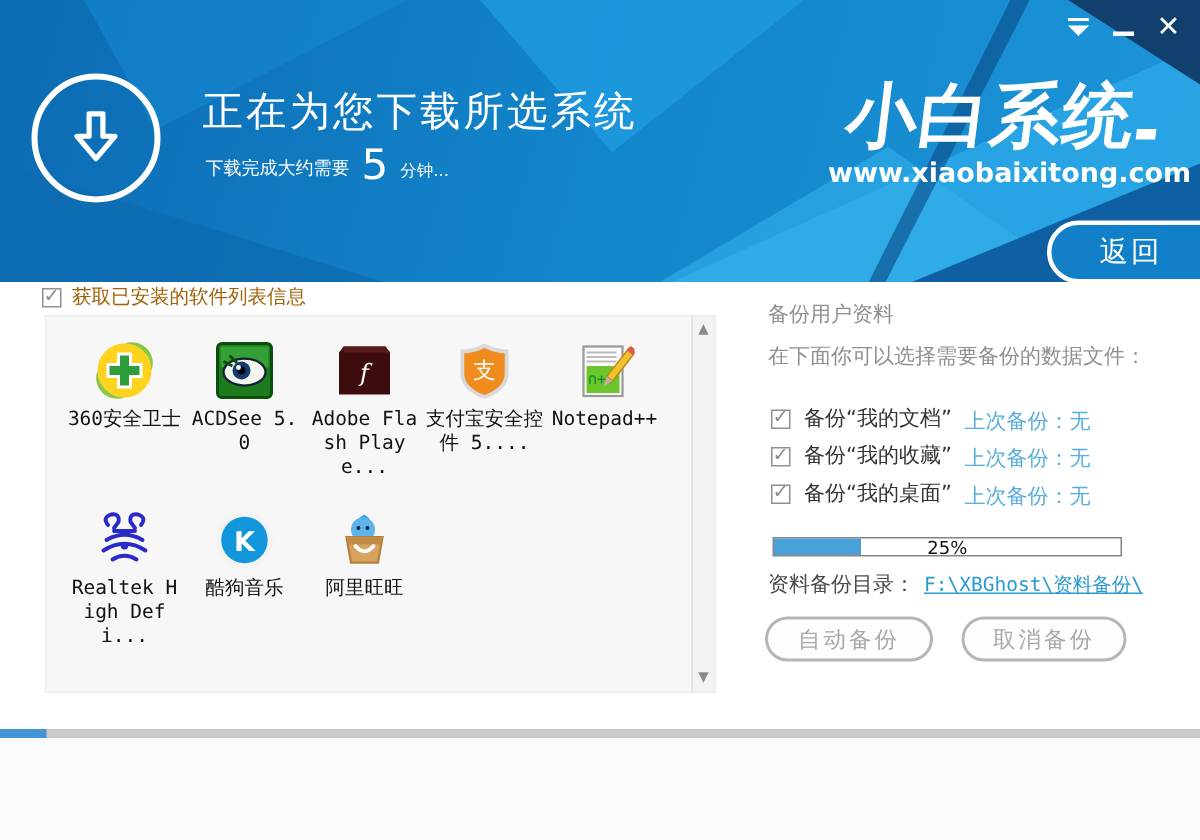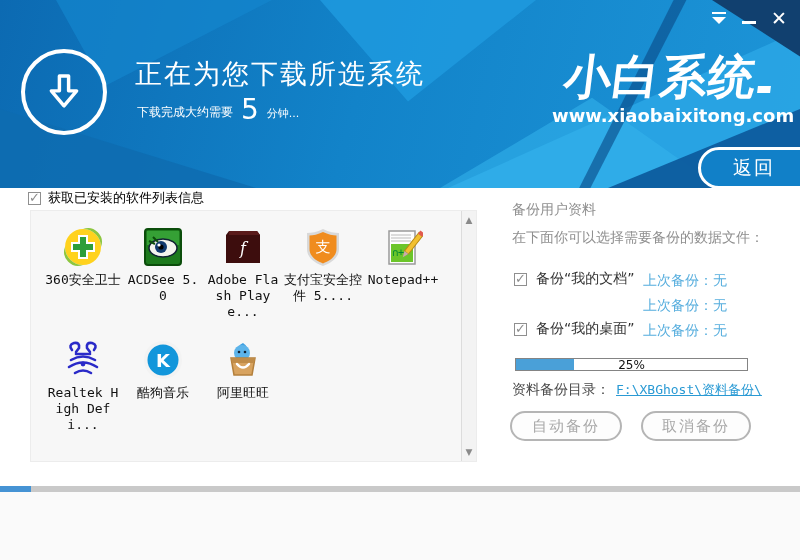--- a/index.html
+++ b/index.html
@@ -44,21 +44,21 @@
 
   .back-btn { position:absolute; left:698px; top:147px; width:132px; height:42px; border:3px solid #fff; border-radius:22px;
               background:#1180c8; color:#fff; font-size:19px; letter-spacing:2px;
               display:flex; align-items:center; padding-left:32px; cursor:pointer; }
 
   
   .getlist { position:absolute; left:28px; top:189px; display:flex; align-items:center; cursor:pointer; }
   .cb { width:13px; height:13px; background:#fff; border:1px solid #8f8f8f; position:relative; flex:0 0 auto; }
   .cb::after { content:"✓"; position:absolute; left:0px; top:-3px; font-size:13px; font-weight:700; }
   .cb.gray::after { color:#8c8c8c; }
-  .getlist .lbl { margin-left:7px; font-size:13px; color:#000000; }
+  .getlist .lbl { margin-left:7px; font-size:13px; color:#a16207; }
 
   .app-box { position:absolute; left:30px; top:210px; width:447px; height:252px; background:#f7f7f7; border:1px solid #ececec; }
   .sbar { position:absolute; right:0; top:0; bottom:0; width:15px; background:#f3f3f3; border-left:1px solid #dcdcdc; }
   .sbar .ar { position:absolute; left:0; width:14px; text-align:center; color:#8a8a8a; font-size:9px; cursor:pointer; }
   .sbar .ar.up { top:4px; } .sbar .ar.down { bottom:4px; }
 
   .apps { position:absolute; left:12px; top:16px; display:grid; grid-template-columns:repeat(5,80px); row-gap:20px; }
   .app { width:80px; display:flex; flex-direction:column; align-items:center; cursor:default; }
   .app .ic { width:40px; height:40px; }
   .app .nm { margin-top:5px; width:78px; text-align:center; font-size:13px; line-height:16px;
@@ -245,20 +245,24 @@
 
   <div class="bk-title">备份用户资料</div>
   <div class="bk-sub">在下面你可以选择需要备份的数据文件：</div>
 
   <div class="bk-row" style="top:270px;">
     <span class="cb gray"></span>
     <span class="lbl">备份“我的文档”</span>
   </div>
   <div class="bk-last" style="top:272px;">上次备份：无</div>
 
+  <div class="bk-row" style="top:295px;">
+    <span class="cb gray"></span>
+    <span class="lbl">备份“我的收藏”</span>
+  </div>
   <div class="bk-last" style="top:297px;">上次备份：无</div>
 
   <div class="bk-row" style="top:320px;">
     <span class="cb gray"></span>
     <span class="lbl">备份“我的桌面”</span>
   </div>
   <div class="bk-last" style="top:322px;">上次备份：无</div>
 
   <div class="bk-prog">
     <div class="fill" style="width: 25%;"></div>

